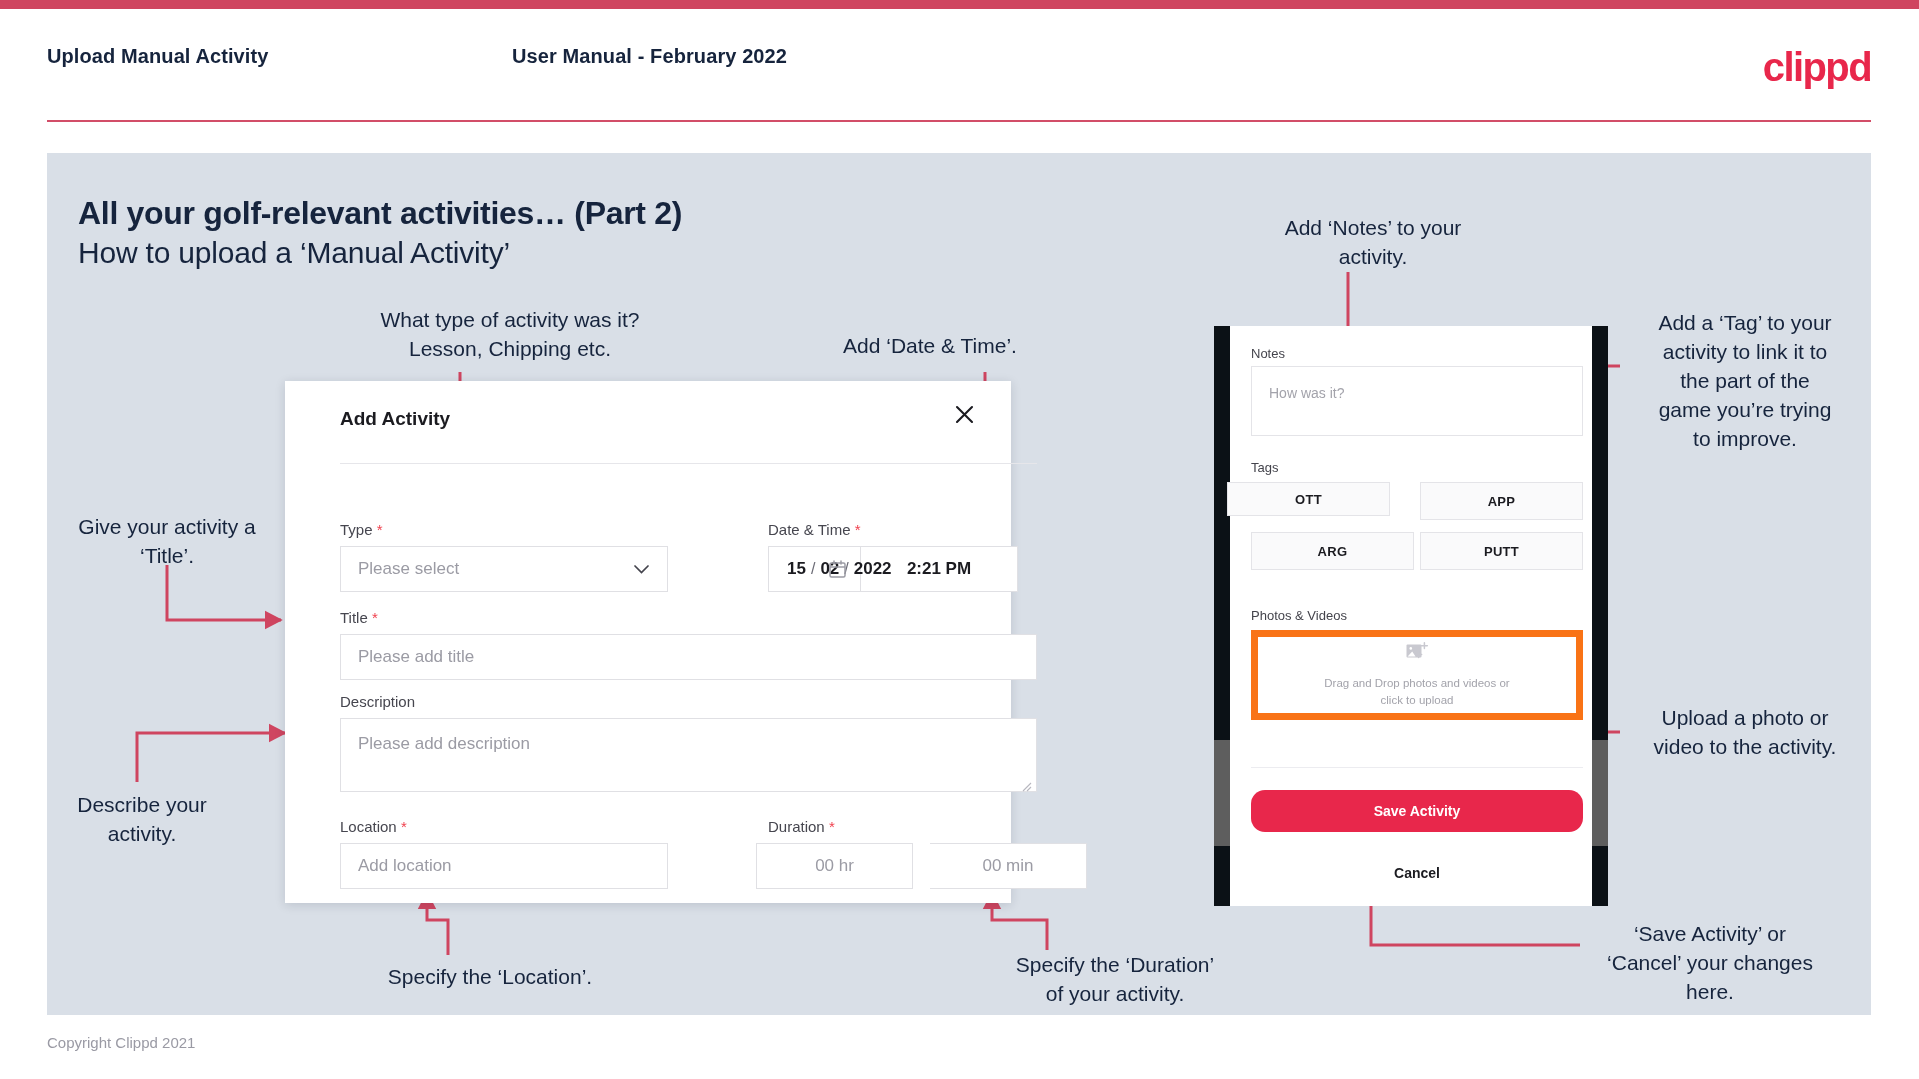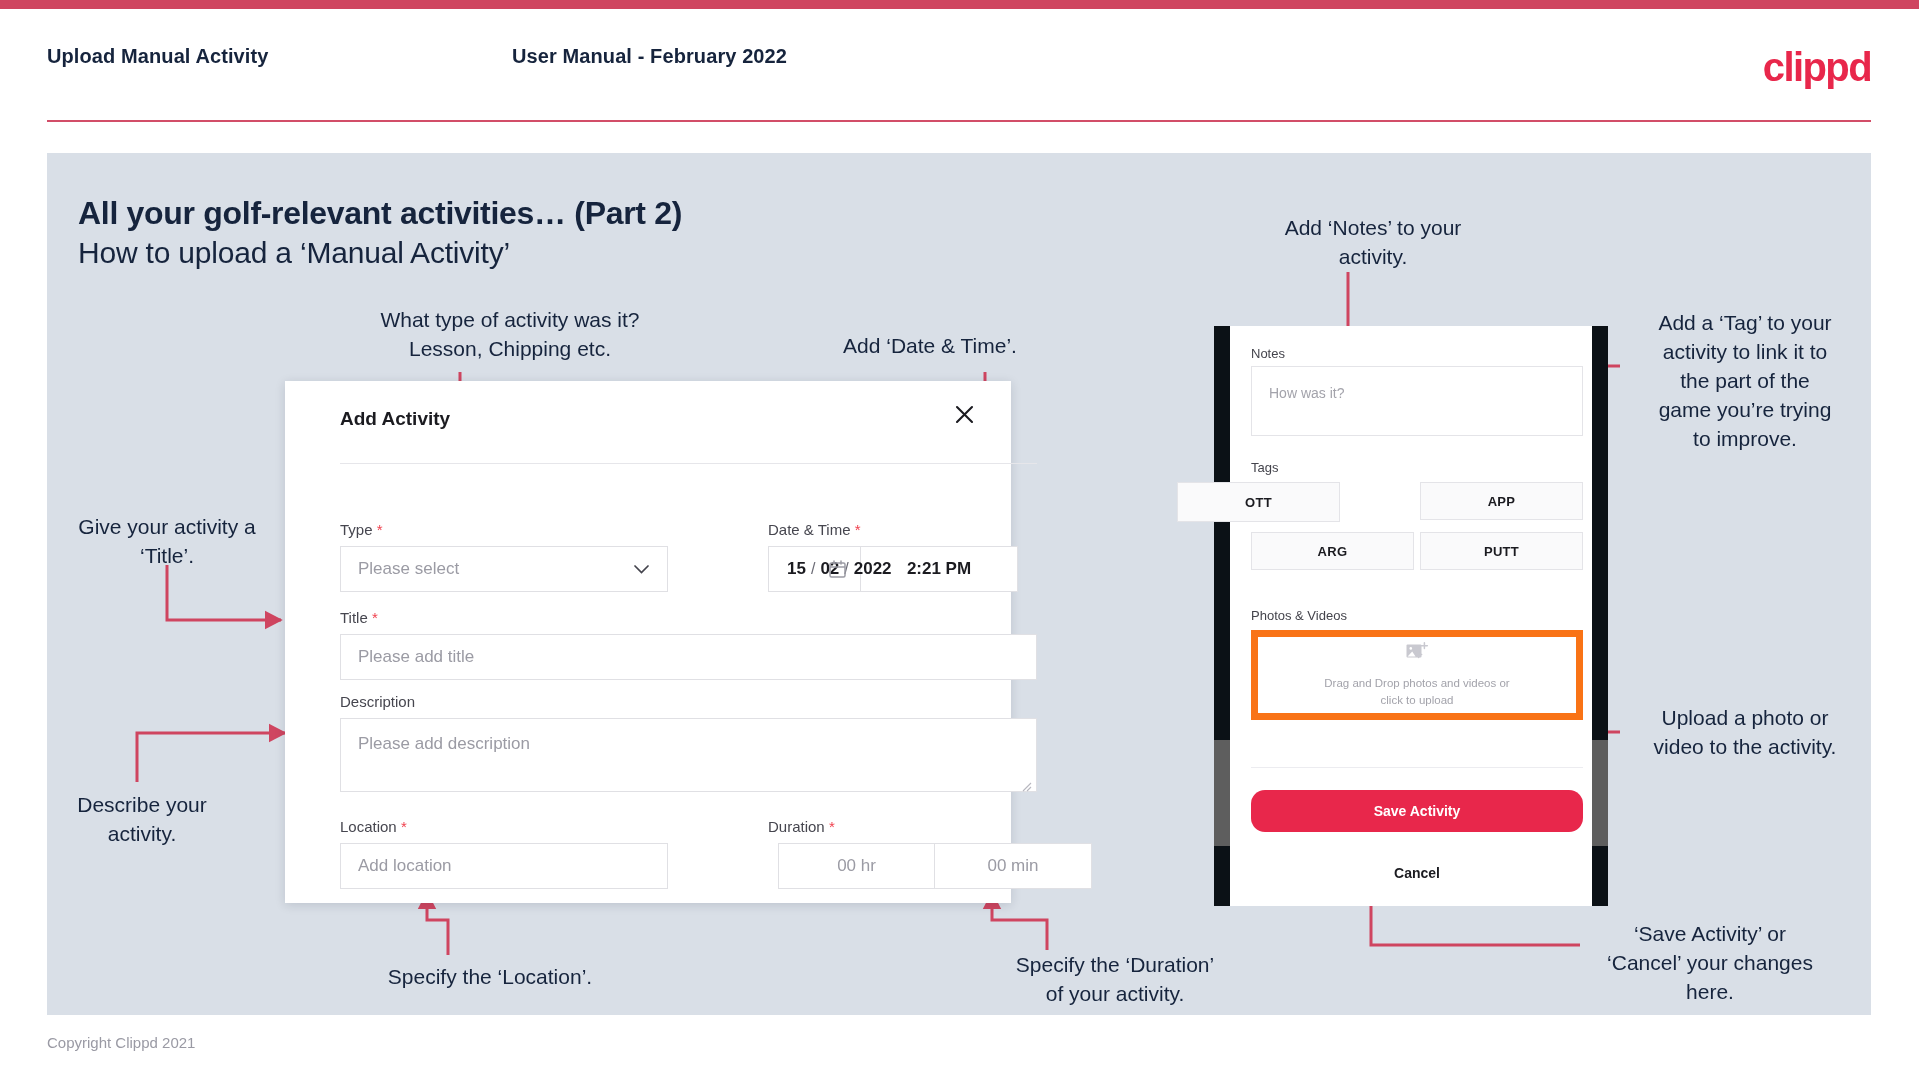--- a/index.html
+++ b/index.html
@@ -350,21 +350,21 @@
       <span class="req">*</span>
     </div>
     <div class="inp" style="left:55px; top:462px; width:328px; height:46px;">
       <span>Add location</span>
     </div>
 
     <div class="field-label" style="left:483px; top:437px;">
       <span>Duration</span>
       <span class="req">*</span>
     </div>
-    <div class="dur-wrap" style="left:493px; top:462px;">
+    <div class="dur-wrap" style="left:471px; top:462px;gap:17px;">
       <div class="dur-cell">
         <span>00 hr</span>
       </div>
       <div class="dur-cell">
         <span>00 min</span>
       </div>
     </div>
   </div>
 
   <div class="phone-edge left">
@@ -374,21 +374,21 @@
     <div class="vol" style="top:414px; height:106px;"></div>
   </div>
   <div class="phone-screen"></div>
 
   <div class="ph-label" style="left:1251px; top:346px;">Notes</div>
   <div class="ph-box" style="left:1251px; top:366px; width:332px; height:70px;">
     <span class="ph-ph" style="left:17px; top:18px;">How was it?</span>
   </div>
 
   <div class="ph-label" style="left:1251px; top:460px;">Tags</div>
-  <div class="tag-btn" style="left:1177px; top:482px; width:163px; height:40px;">OTT</div>
+  <div class="tag-btn" style="left:1227px; top:482px; width:163px; height:34px;">OTT</div>
   <div class="tag-btn" style="left:1420px; top:482px; width:163px; height:38px;">APP</div>
   <div class="tag-btn" style="left:1251px; top:532px; width:163px; height:38px;">ARG</div>
   <div class="tag-btn" style="left:1420px; top:532px; width:163px; height:38px;">PUTT</div>
 
   <div class="ph-label" style="left:1251px; top:608px;">Photos &amp; Videos</div>
   <div class="drop-zone" style="left:1251px; top:630px; width:332px; height:90px;">
     <span>
       <svg width="22" height="20" viewBox="0 0 22 20">
         <rect x="0.5" y="2.5" width="15" height="13" rx="1" fill="#c9c9d0"></rect>
         <circle cx="4.8" cy="6.4" r="1.3" fill="#ffffff"></circle>

